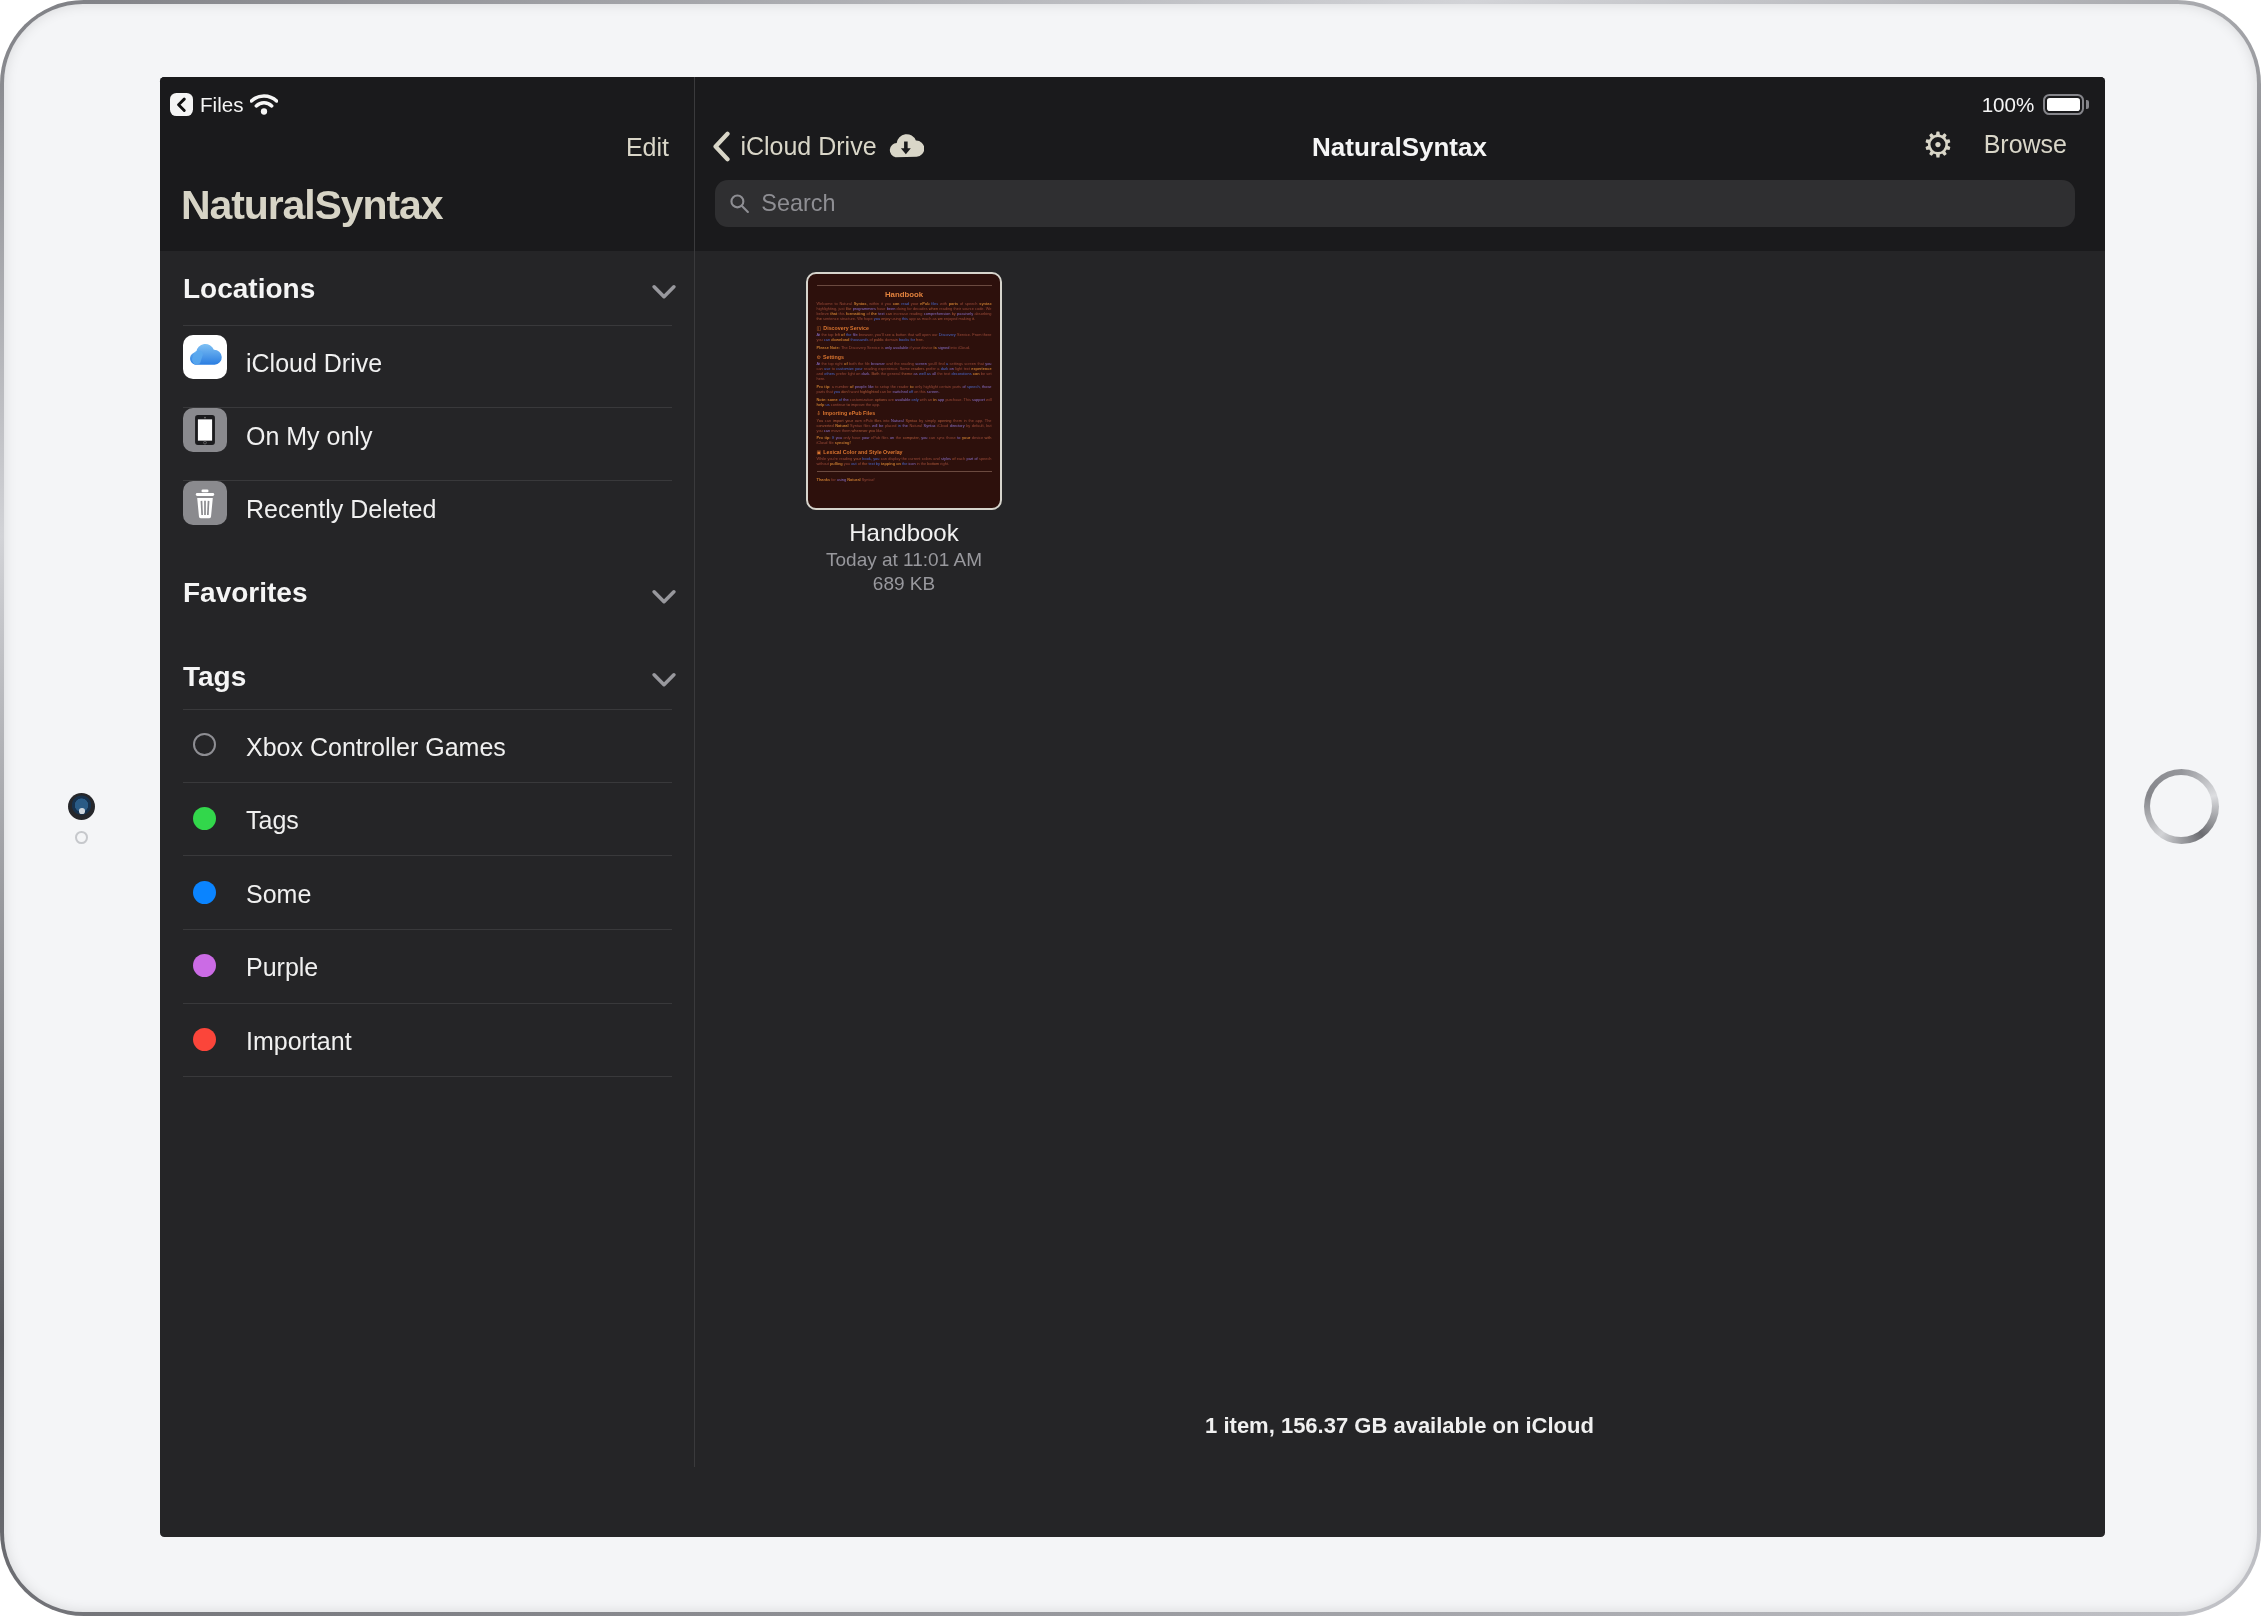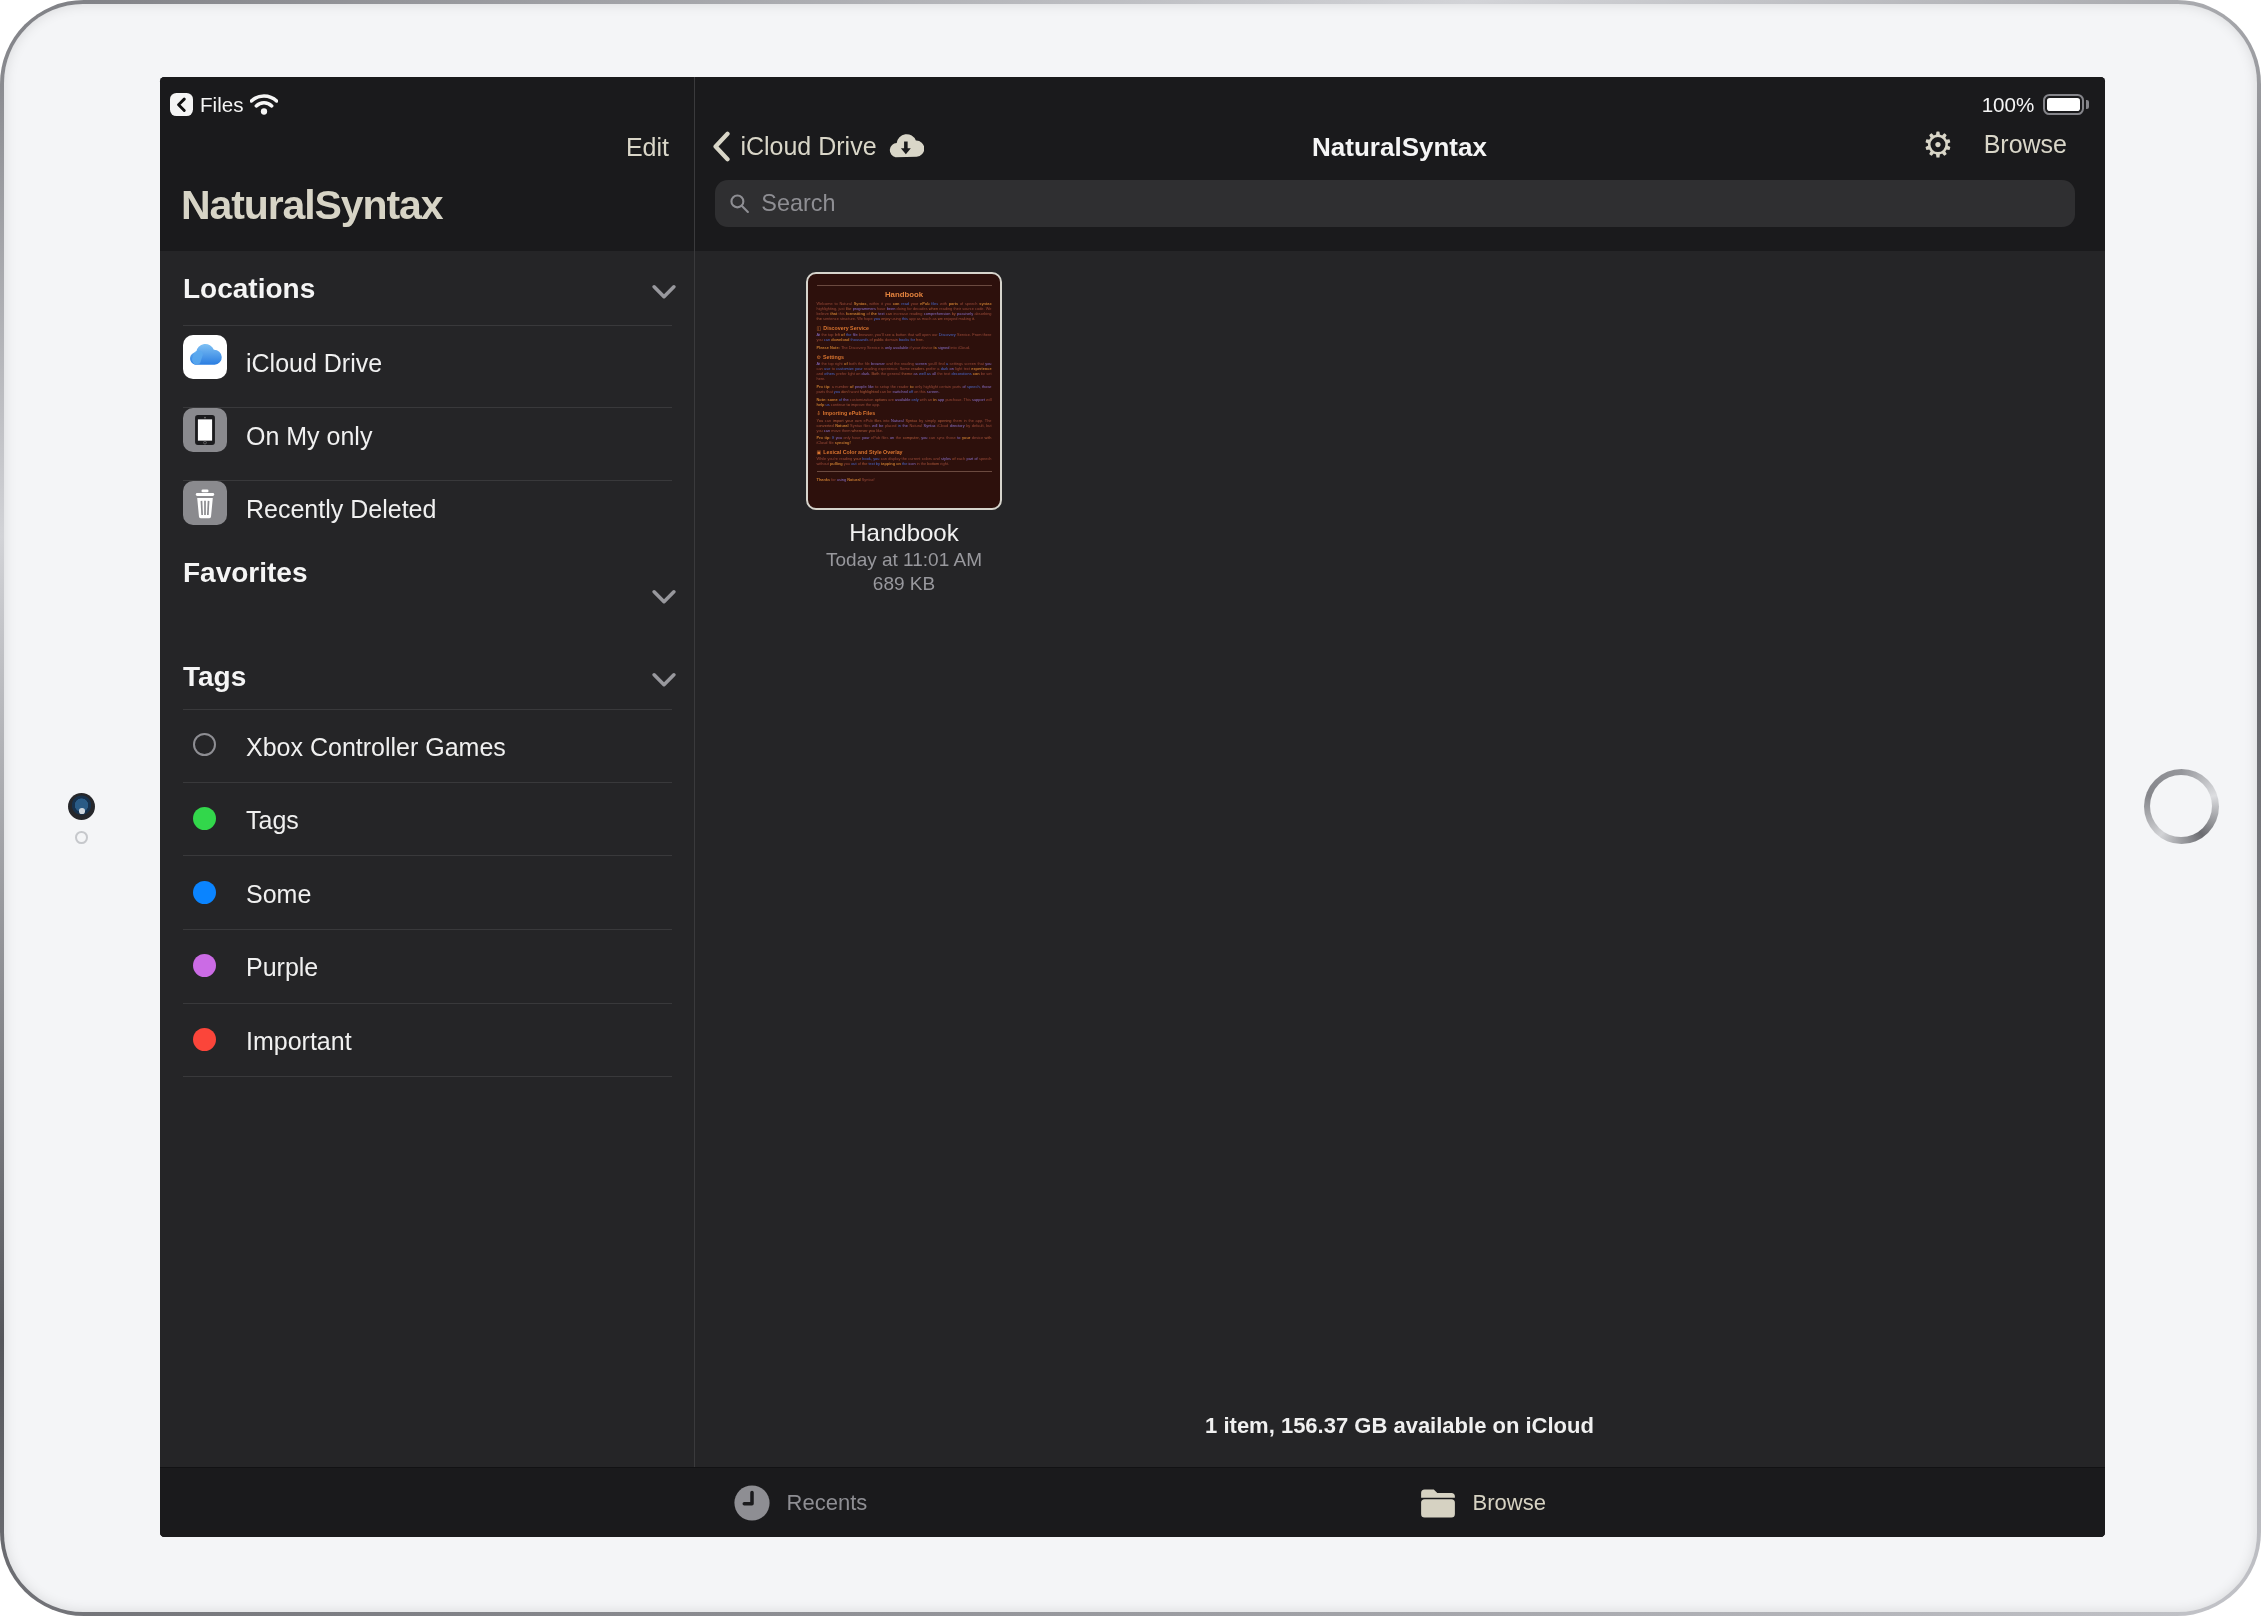--- a/index.html
+++ b/index.html
@@ -162,21 +162,21 @@
           <rect x="18" y="17" width="26" height="4" rx="2" fill="#ffffff"></rect>
           <rect x="26" y="12" width="10" height="4" rx="2" fill="#ffffff"></rect>
           <path d="M20 24 h22 l-2.5 26 a3 3 0 0 1 -3 2.6 h-11 a3 3 0 0 1 -3-2.6 z" fill="#ffffff"></path>
           <line x1="26" y1="28" x2="27" y2="48" stroke="#8a8a8e" stroke-width="2.4"></line>
           <line x1="31" y1="28" x2="31" y2="48" stroke="#8a8a8e" stroke-width="2.4"></line>
           <line x1="36" y1="28" x2="35" y2="48" stroke="#8a8a8e" stroke-width="2.4"></line>
         </svg>
       </div>
       <div class="row-label" style="top:418px">Recently Deleted</div>
 
-      <div class="sec-hdr" style="top:480px">Favorites</div>
+      <div class="sec-hdr" style="top:500px">Favorites</div>
       <svg class="sec-chev" style="top:512px" viewBox="0 0 34 22">
         <polyline points="3,4 17,18 31,4" fill="none" stroke="#98989d" stroke-width="5" stroke-linecap="round" stroke-linejoin="round"></polyline>
       </svg>
 
       <div class="sec-hdr" style="top:584px">Tags</div>
       <svg class="sec-chev" style="top:595px" viewBox="0 0 34 22">
         <polyline points="3,4 17,18 31,4" fill="none" stroke="#98989d" stroke-width="5" stroke-linecap="round" stroke-linejoin="round"></polyline>
       </svg>
       <div class="sep" style="top:632px"></div>
 
@@ -243,32 +243,16 @@
           <div class="t-p"><span style="color: rgb(154, 74, 56);">While </span><span style="color: rgb(154, 74, 56);">you're </span><span style="color: rgb(154, 74, 56);">reading </span><span style="color: rgb(176, 90, 59);">your </span><span style="color: rgb(74, 103, 201);">book, </span><span style="color: rgb(74, 103, 201);">you </span><span style="color: rgb(154, 74, 56);">can </span><span style="color: rgb(154, 74, 56);">display </span><span style="color: rgb(154, 74, 56);">the </span><span style="color: rgb(154, 74, 56);">current </span><span style="color: rgb(154, 74, 56);">colors </span><span style="color: rgb(154, 74, 56);">and </span><span style="color: rgb(138, 111, 200);">styles </span><span style="color: rgb(176, 90, 59);">of </span><span style="color: rgb(154, 74, 56);">each </span><span style="color: rgb(138, 111, 200);">part </span><span style="color: rgb(138, 111, 200);">of </span><span style="color: rgb(154, 74, 56);">speech </span><span style="color: rgb(154, 74, 56);">without </span><span style="font-weight: 700; color: rgb(194, 119, 46);">pulling </span><span style="color: rgb(154, 74, 56);">you </span><span style="color: rgb(74, 103, 201);">out </span><span style="color: rgb(154, 74, 56);">of </span><span style="color: rgb(176, 90, 59);">the </span><span style="color: rgb(74, 103, 201);">text </span><span style="color: rgb(74, 103, 201);">by </span><span style="font-weight: 700; color: rgb(194, 119, 46);">tapping </span><span style="font-weight: 700; color: rgb(194, 119, 46);">on </span><span style="color: rgb(74, 103, 201);">the </span><span style="color: rgb(138, 111, 200);">icon </span><span style="color: rgb(154, 74, 56);">in </span><span style="color: rgb(154, 74, 56);">the </span><span style="color: rgb(176, 90, 59);">bottom </span><span style="color: rgb(154, 74, 56);">right. </span></div>
           <div class="t-hr"></div>
           <div class="t-p"><span style="font-weight: 700; color: rgb(194, 119, 46);">Thanks </span><span style="color: rgb(154, 74, 56);">for </span><span style="color: rgb(138, 111, 200);">using </span><span style="font-weight: 700; color: rgb(194, 119, 46);">Natural </span><span style="color: rgb(154, 74, 56);">Syntax! </span></div>
         </div>
       <div class="file-caption" id="file-name">Handbook</div>
       <div class="file-caption" id="file-date">Today at 11:01 AM</div>
       <div class="file-caption" id="file-size">689 KB</div>
 
       <div id="items-status">1 item, 156.37 GB available on iCloud</div>
 
-      <div id="tab-bar">
-        <div class="tab" id="tab-recents">
-          <svg width="38" height="38" viewBox="0 0 54 54">
-            <circle cx="27" cy="27" r="25" fill="#8e8e93"></circle>
-            <polyline points="27,12 27,28 16,28" fill="none" stroke="#1a1a1c" stroke-width="5" stroke-linecap="round" stroke-linejoin="round"></polyline>
-          </svg>
-          <span class="tab-label-inactive">Recents</span>
-        </div>
-        <div class="tab" id="tab-browse">
-          <svg width="38" height="33" viewBox="0 0 54 46">
-            <path d="M3 8 a5 5 0 0 1 5-5 h13 l5 5 h20 a5 5 0 0 1 5 5 v2 h-48 z" fill="#d6d2c2"></path>
-            <rect x="3" y="17" width="48" height="26" rx="5" fill="#d6d2c2"></rect>
-          </svg>
-          <span class="tab-label-active">Browse</span>
-        </div>
-      </div>
     </div>
   </div>
 </div>
 
 
 </body></html>

